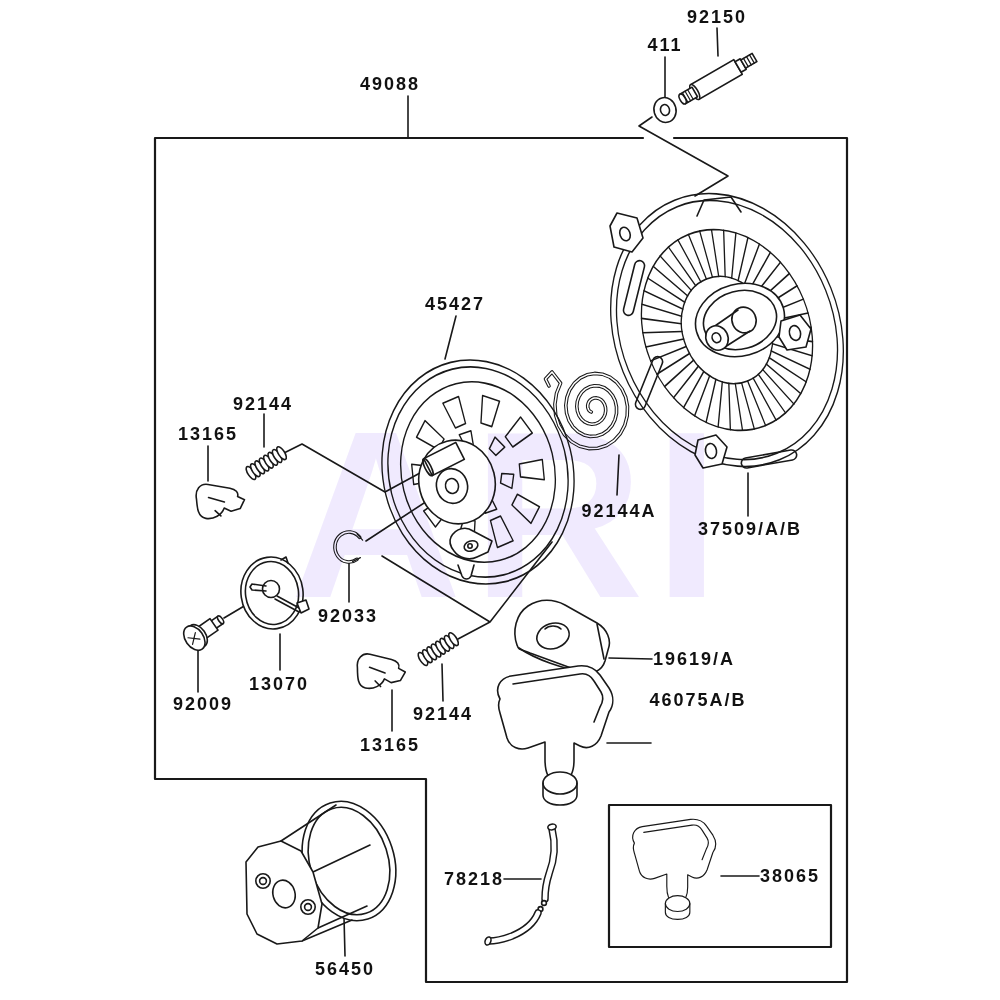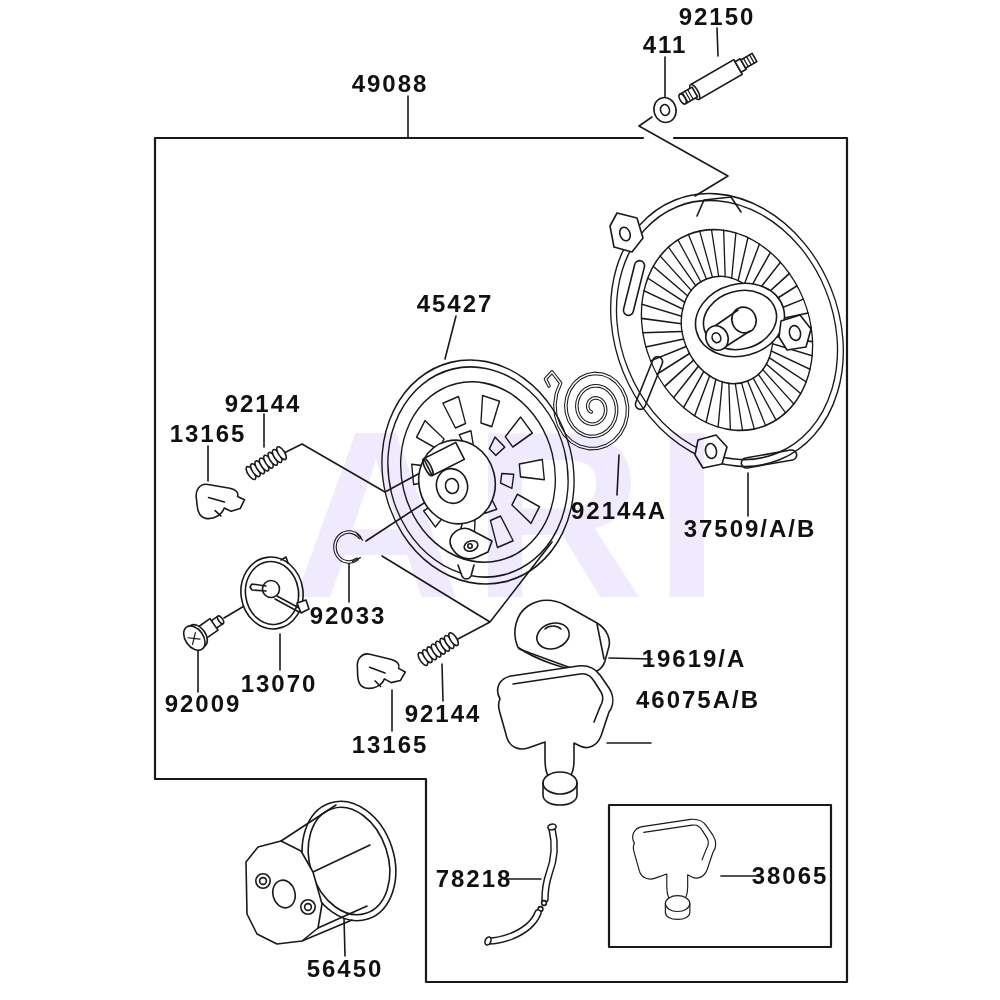--- a/index.html
+++ b/index.html
@@ -8,21 +8,21 @@
   svg.art{position:absolute;left:0;top:0;}
   .art path,.art rect,.art ellipse,.art circle,.art line,.art polyline{
     stroke:#191919;stroke-width:1.6;fill:none;stroke-linejoin:round;stroke-linecap:round;}
   .art .f{fill:#ffffff;}
   .art .wb{stroke-width:2.2;}
   .art .thick{stroke-width:3.6;}
   .art .wover{stroke:#ffffff;stroke-width:1.5;}
   .art .tube{stroke-width:7.5;}
   .art .tubew{stroke:#ffffff;stroke-width:4.6;}
   .art .thin{stroke-width:1.2;}
-  .lbl{position:absolute;transform:translate(-50%,-50%);font-weight:bold;font-size:24px;
+  .lbl{position:absolute;transform:translate(-50%,-50%);font-weight:bold;font-size:18px;
        line-height:1;letter-spacing:2px;color:#111;white-space:nowrap;}
   .wm{position:absolute;left:290px;top:396px;font-weight:bold;font-size:238px;line-height:1;
       letter-spacing:10px;color:#8b5cf6;opacity:0.13;mix-blend-mode:multiply;pointer-events:none;}
 </style>
 </head>
 <body>
 
 <div id="stage">
 
   <svg class="art" width="1000" height="1000" viewBox="0 0 1000 1000">

